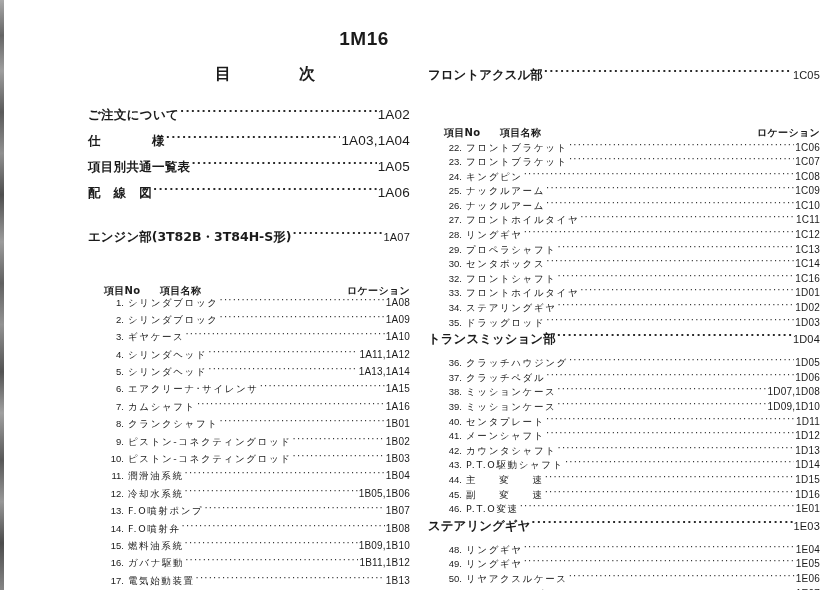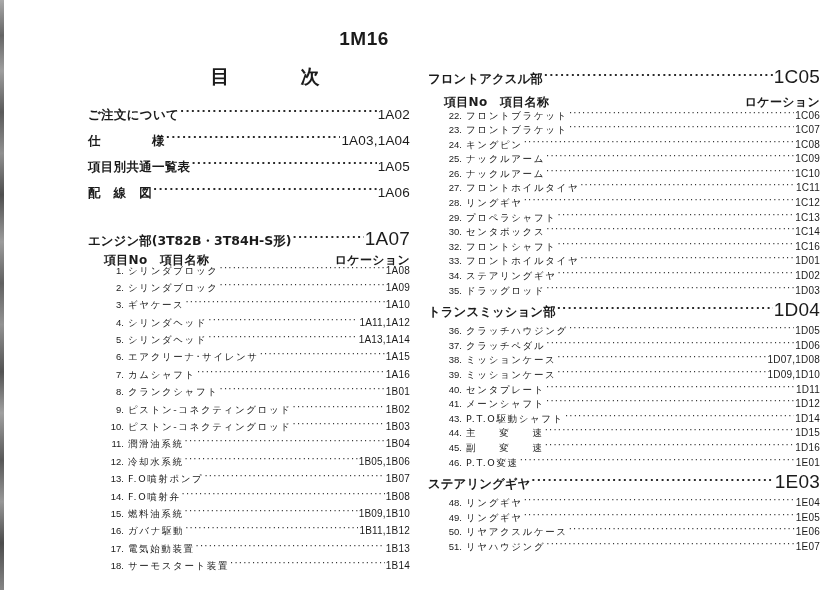--- a/index.html
+++ b/index.html
@@ -48,21 +48,21 @@
     letter-spacing: .5px;
     font-family: "Liberation Sans", sans-serif;
   }
 
   .toc-title {
     position: absolute;
     top: 64px;
     left: 120px;
     width: 290px;
     text-align: center;
-    font-size: 19px;
+    font-size: 16px;
     font-weight: bold;
     letter-spacing: 26px;
     text-indent: 26px;
   }
 
   .col {
     position: absolute;
     top: 0;
   }
   .col-left  { left: 88px;  width: 322px; }
@@ -114,30 +114,31 @@
   .major .label { letter-spacing: .3px; }
   .major .loc   { font-size: 13.5px; font-weight: normal; }
   .major .leader::before { bottom: 2px; }
 
   
   .section-head {
     font-size: 12.5px;
     font-weight: bold;
     height: 22px;
   }
-  .section-head .loc { font-size: 19px; font-weight: normal; }
+  .section-head .loc { font-size: 11px; font-weight: normal; }
   .section-head .leader::before { bottom: 2px; }
 
   
   .subhead {
     position: relative;
     height: 14px;
-    font-size: 12px;
+    font-size: 10px;
     font-weight: bold;
     letter-spacing: .3px;
+    margin-top: 32px;
   }
   .subhead .c-no   { position: absolute; left: 16px;  top: 2px; }
   .subhead .c-name { position: absolute; left: 72px;  top: 2px; }
   .subhead .c-loc  { position: absolute; right: 0;    top: 2px; }
 
   
   .item {
     font-size: 9.5px;
     height: 17.4px;
   }
@@ -451,20 +452,26 @@
           <span class="leader"></span>
           <span class="loc">1D11</span>
         </div>
         <div class="row item">
           <span class="num">41.</span>
           <span class="label">メーンシャフト</span>
           <span class="leader"></span>
           <span class="loc">1D12</span>
         </div>
         <div class="row item">
+          <span class="num">42.</span>
+          <span class="label">カウンタシャフト</span>
+          <span class="leader"></span>
+          <span class="loc">1D13</span>
+        </div>
+        <div class="row item">
           <span class="num">43.</span>
           <span class="label">P.T.O駆動シャフト</span>
           <span class="leader"></span>
           <span class="loc">1D14</span>
         </div>
         <div class="row item">
           <span class="num">44.</span>
           <span class="label">主　　変　　速</span>
           <span class="leader"></span>
           <span class="loc">1D15</span>

